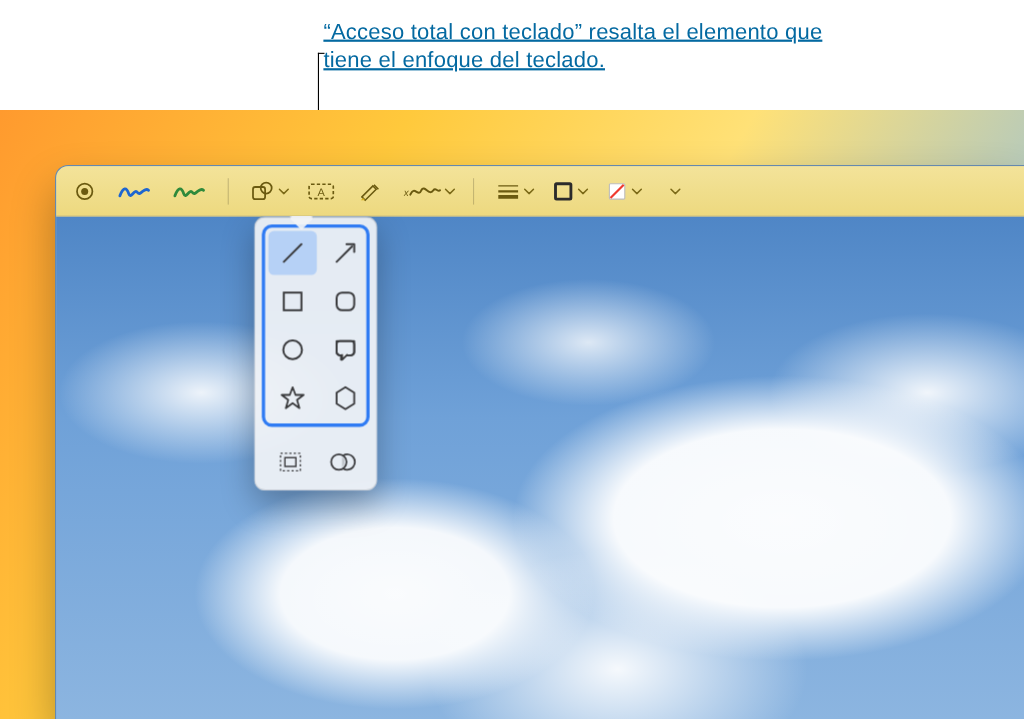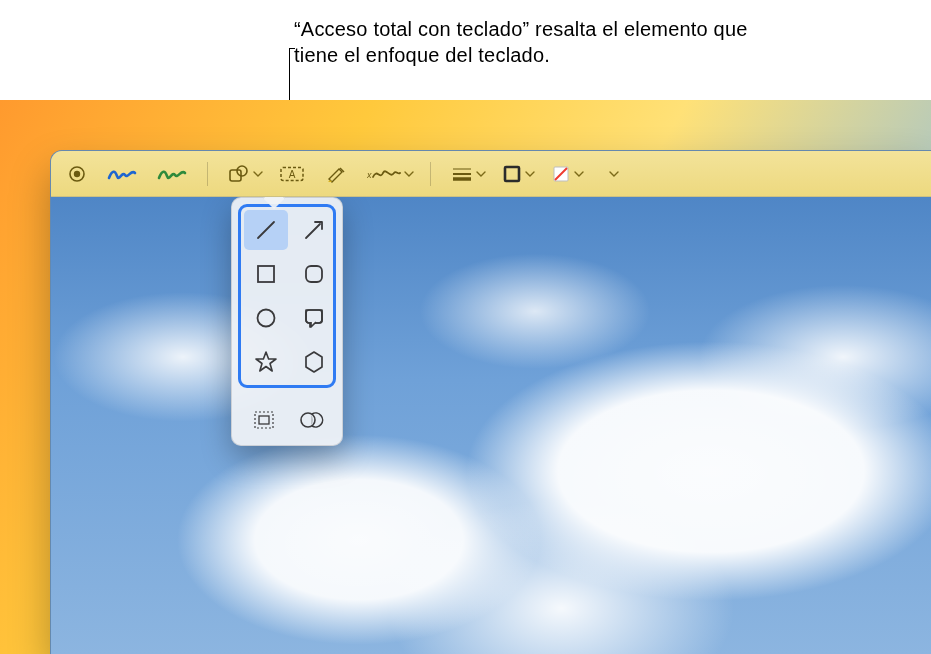--- a/index.html
+++ b/index.html
@@ -18,23 +18,24 @@
     left: 0;
     width: 931px;
     height: 90px;
   }
   .callout-text {
     position: absolute;
     top: 6px;
     left: 294px;
     font-size: 20px;
     line-height: 1.3;
-    color: #000000;
+    color: #0369a1;
     width: 500px;
     letter-spacing: 0.2px;
+    text-decoration: underline;
   }
   .callout-line-v {
     position: absolute;
     left: 289px;
     top: 38px;
     width: 1px;
     height: 180px;
     background: #000;
   }
   .callout-tick {

